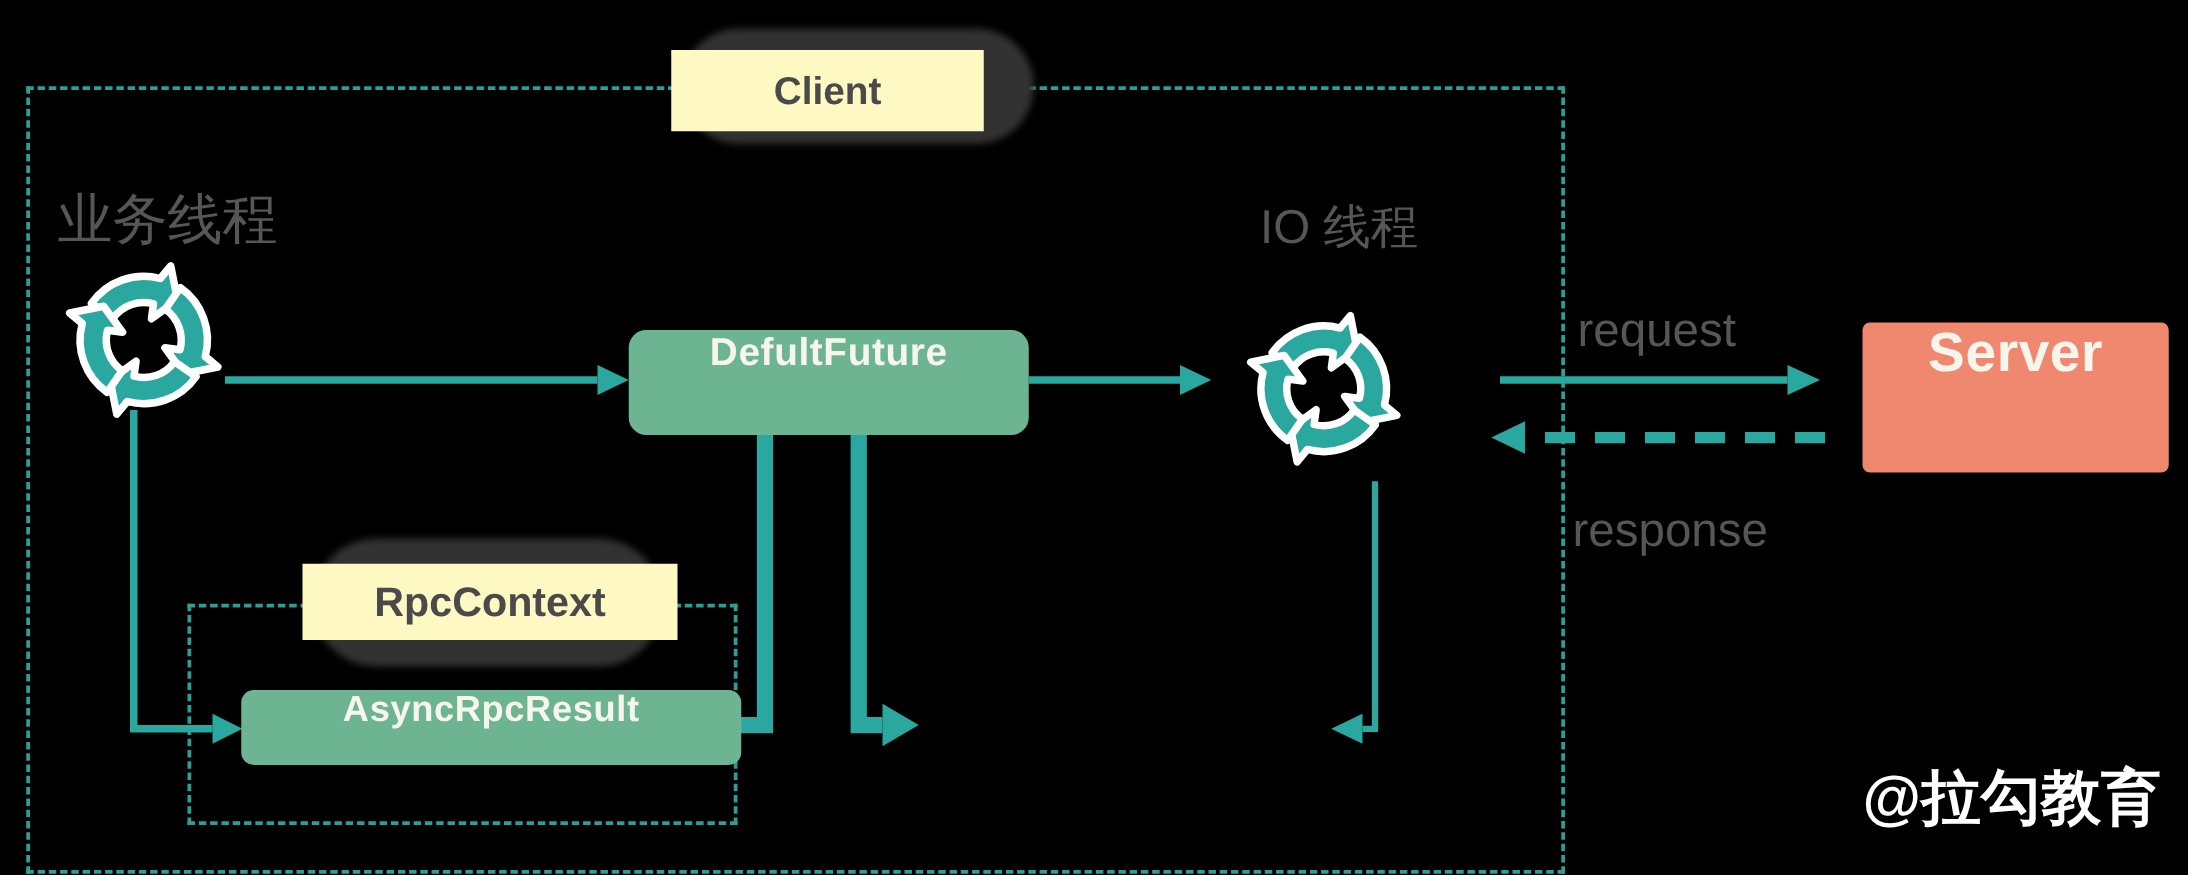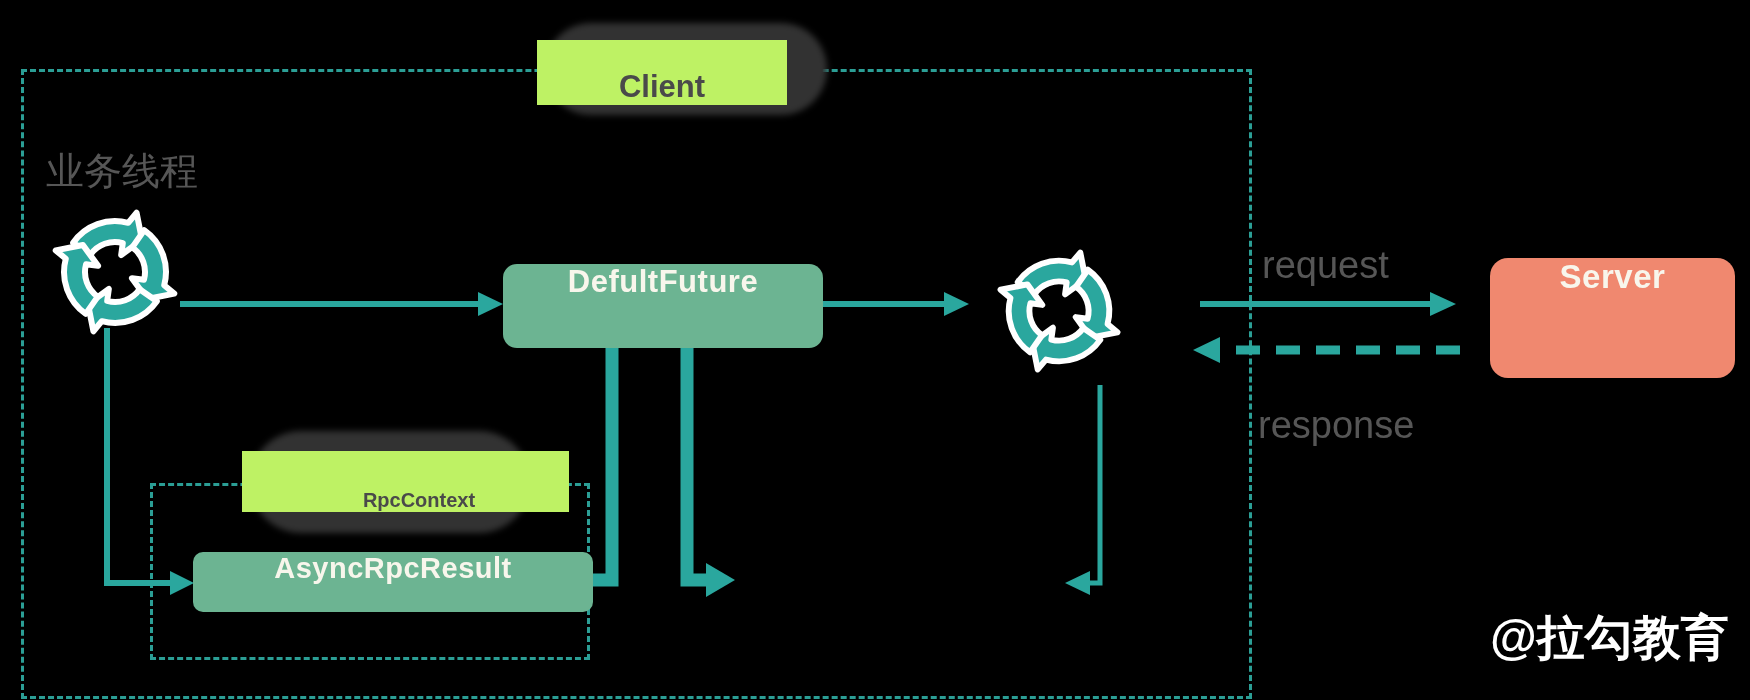--- a/index.html
+++ b/index.html
@@ -7,39 +7,39 @@
     position:relative;width:1750px;height:700px;overflow:hidden;
     background:var(--background,#000);
     font-family:"Liberation Sans","DejaVu Sans",sans-serif;
   }
   .boundary{position:absolute;border:3px dashed var(--boundary-teal,#2b9e95);}
   #client-boundary{left:21px;top:69px;width:1225px;height:624px;}
   #rpc-boundary{left:150px;top:483px;width:434px;height:171px;}
 
   .pill{position:absolute;background:var(--pill-shadow,#313131);border-radius:60px;filter:blur(3px);}
   .tag{
-    position:absolute;background:#bef264;display:flex;align-items:flex-end;justify-content:center;
+    position:absolute;background:#fef9c3;display:flex;align-items:center;justify-content:center;
     font-weight:bold;color:var(--dark-label-text,#4a4a4a);
   }
   #client-pill{left:545px;top:23px;width:282px;height:92px;}
   #client-tag{left:537px;top:40px;width:250px;height:65px;font-size:31px;}
   #rpc-pill{left:250px;top:431px;width:280px;height:102px;}
-  #rpc-tag{left:242px;top:451px;width:300px;height:61px;font-size:20px;padding-left:27px;}
+  #rpc-tag{left:242px;top:451px;width:300px;height:61px;font-size:33px;}
 
   .node{
     position:absolute;display:flex;align-items:flex-start;justify-content:center;
     font-weight:bold;color:var(--box-text,#f8f6ec);letter-spacing:0.5px;
   }
   #defult-future{left:503px;top:264px;width:320px;height:84px;background:var(--green-box,#6cb492);border-radius:14px;font-size:31px;}
   #async-rpc-result{left:193px;top:552px;width:400px;height:60px;background:var(--green-box,#6cb492);border-radius:10px;font-size:29px;}
   #executor-service{left:735px;top:552px;width:328px;height:58px;background:var(--green-box,#6cb492);border-radius:10px;font-size:29px;}
-  #server{left:1490px;top:258px;width:245px;height:120px;background:var(--salmon-box,#f0886f);border-radius:18px;font-size:33px;}
+  #server{left:1490px;top:258px;width:245px;height:120px;background:var(--salmon-box,#f0886f);border-radius:6px;font-size:44px;}
 
   .lbl{position:absolute;color:var(--gray-text,#545454);white-space:nowrap;}
-  #business-thread-label{left:46px;top:146px;font-size:38px;}
+  #business-thread-label{left:46px;top:146px;font-size:44px;}
   #io-thread-label{left:1008px;top:156px;font-size:38px;}
   #request-label{left:1262px;top:244px;font-size:38px;}
   #response-label{left:1258px;top:364px;font-size:38px;margin-top:40px;}
 
   #watermark{
     position:absolute;left:1490px;top:606px;font-size:48px;font-weight:bold;
     color:var(--watermark-text,#fff);filter:blur(0.6px);white-space:nowrap;
   }
 
   svg.layer{position:absolute;left:0;top:0;}
@@ -108,20 +108,21 @@
   <div class="tag" id="client-tag">
     <span>Client</span>
   </div>
 
   <div class="pill" id="rpc-pill"></div>
   <div class="tag" id="rpc-tag">
     <span>RpcContext</span>
   </div>
 
   <div class="lbl" id="business-thread-label">业务线程</div>
+  <div class="lbl" id="io-thread-label">IO 线程</div>
 
   <div class="node" id="defult-future">
     <span>DefultFuture</span>
   </div>
   <div class="node" id="async-rpc-result">
     <span>AsyncRpcResult</span>
   </div>
   <div class="node" id="server">
     <span>Server</span>
   </div>

